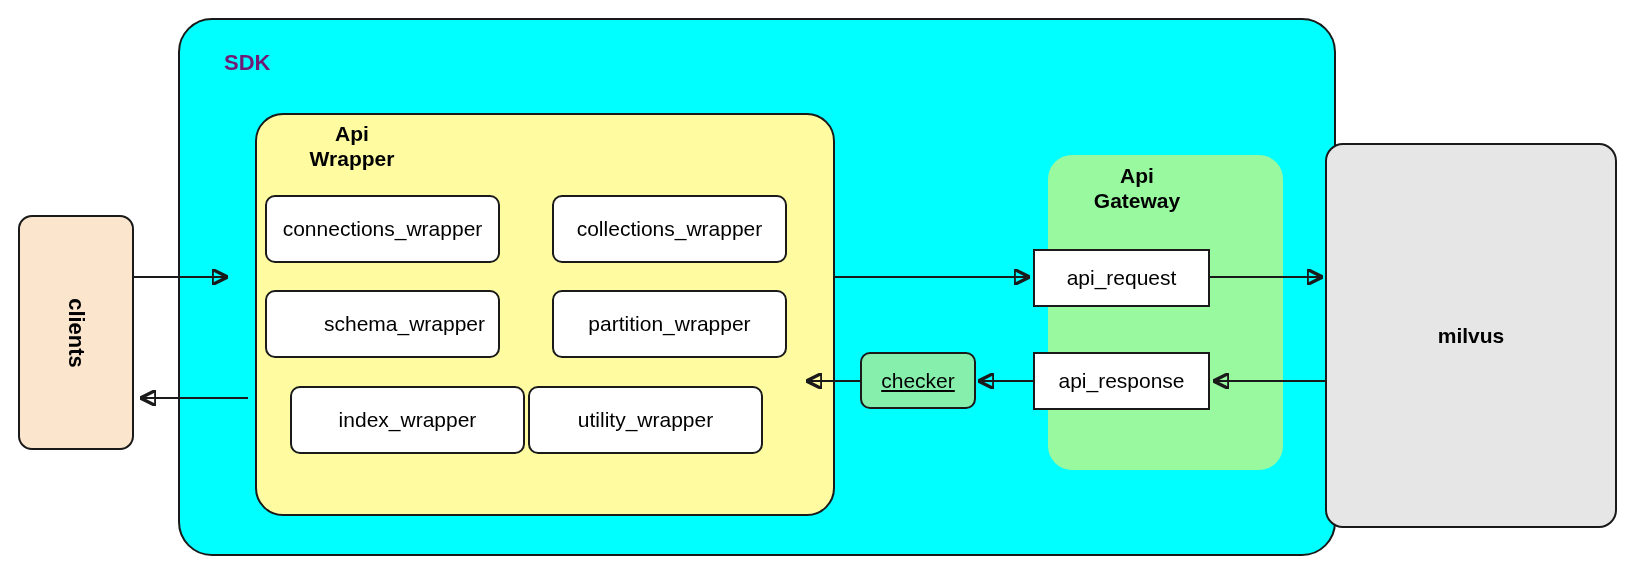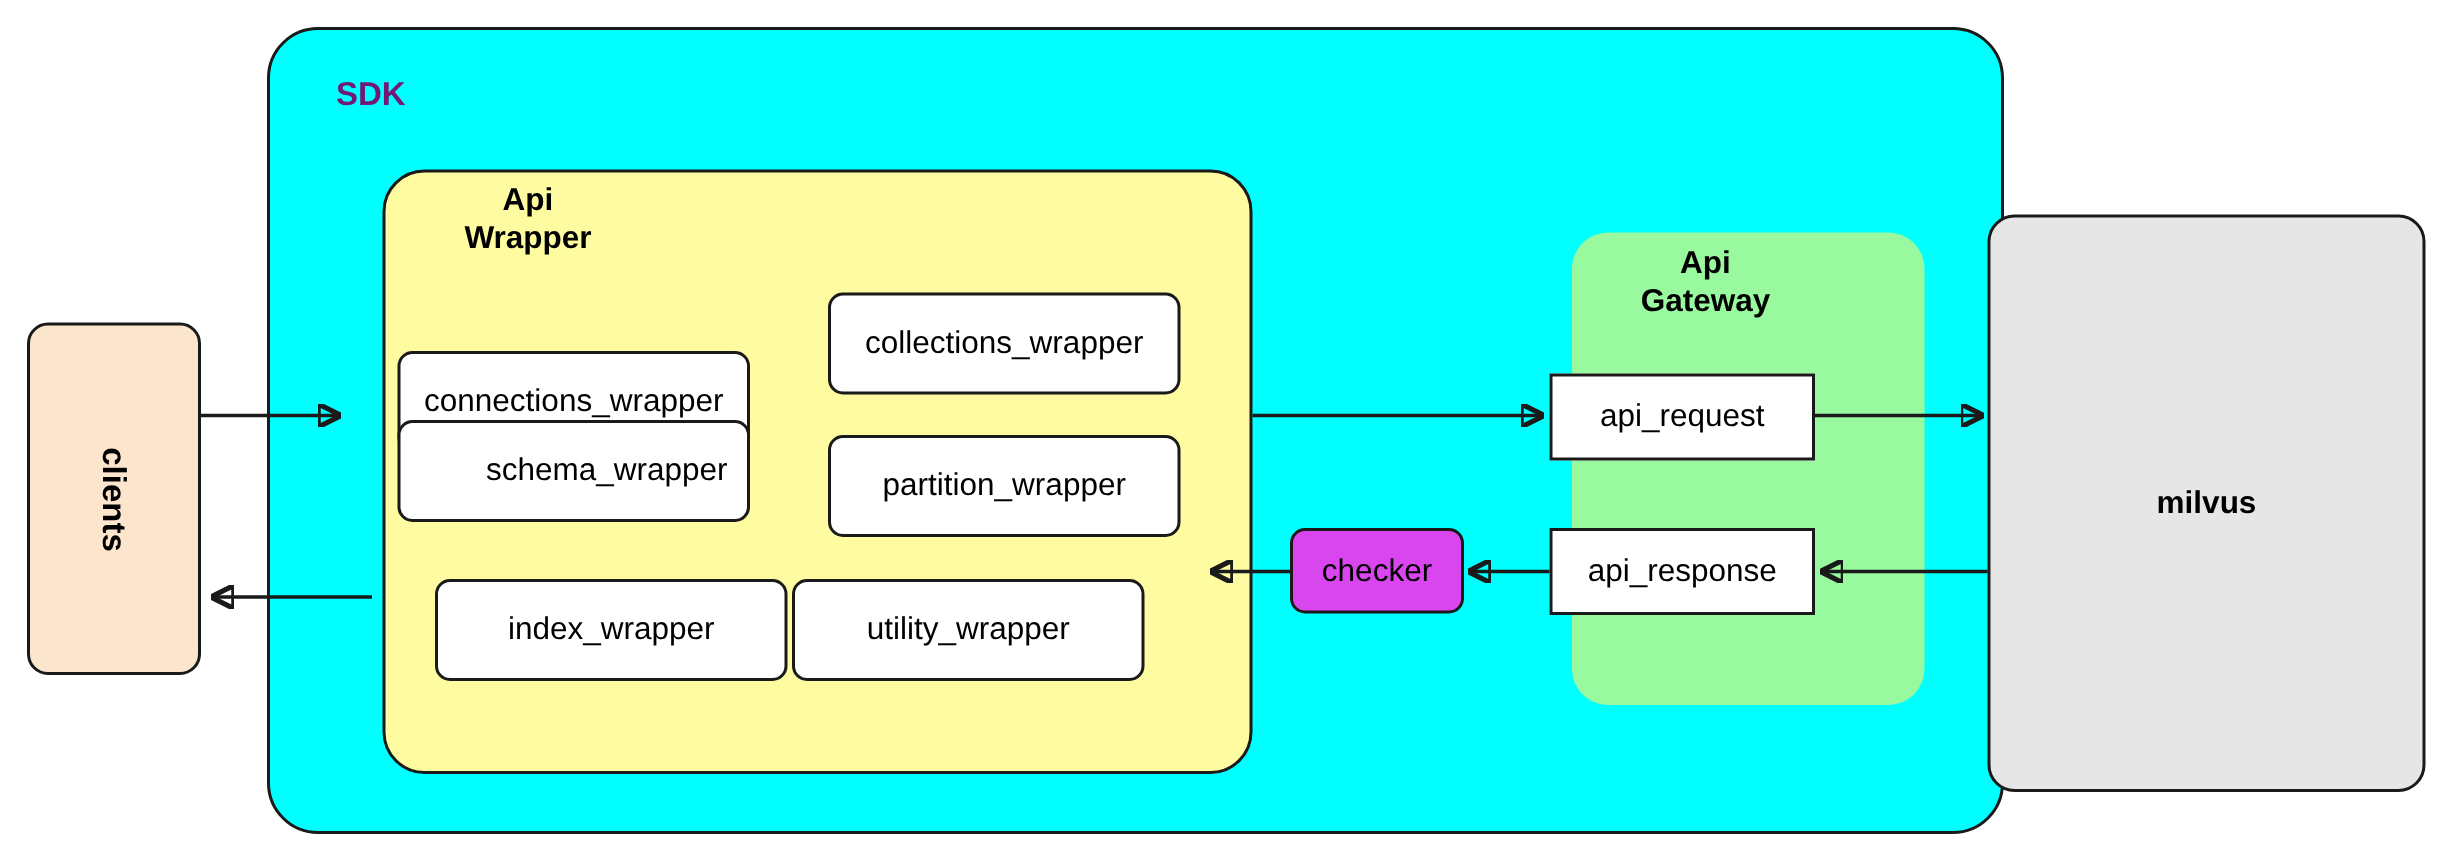--- a/index.html
+++ b/index.html
@@ -126,23 +126,24 @@
     width: 177px;
     height: 58px;
   }
 
   
   #checker-box {
     left: 860px;
     top: 352px;
     width: 116px;
     height: 57px;
-    background: #d946ef;
+    background: #86efac;
     border-radius: 10px;
     font-size: 21px;
+    text-decoration: underline;
   }
 
   
   #milvus-box {
     left: 1325px;
     top: 143px;
     width: 292px;
     height: 385px;
     background: #e6e6e6;
     border-radius: 18px;
@@ -177,23 +178,23 @@
     <div id="sdk-title">SDK</div>
   </div>
 
   <div class="box" id="api-wrapper-box">
     <div id="api-wrapper-title">
       <div>Api</div>
       <div>Wrapper</div>
     </div>
   </div>
 
-  <div class="box wrapper-cell" style="left:265px; top:195px;margin-top:39px;">connections_wrapper</div>
+  <div class="box wrapper-cell" style="left:265px; top:195px;">connections_wrapper</div>
   <div class="box wrapper-cell" style="left:552px; top:195px;">collections_wrapper</div>
-  <div class="box wrapper-cell" style="left:265px; top:280px;padding-left:44px;">schema_wrapper</div>
+  <div class="box wrapper-cell" style="left:265px; top:290px;padding-left:44px;">schema_wrapper</div>
   <div class="box wrapper-cell" style="left:552px; top:290px;">partition_wrapper</div>
   <div class="box wrapper-cell" style="left:265px; top:386px;margin-left:25px;">index_wrapper</div>
   <div class="box wrapper-cell" style="left:528px; top:386px;">utility_wrapper</div>
 
   <div class="box" id="api-gateway-box">
     <div id="api-gateway-title">
       <div>Api</div>
       <div>Gateway</div>
     </div>
   </div>

